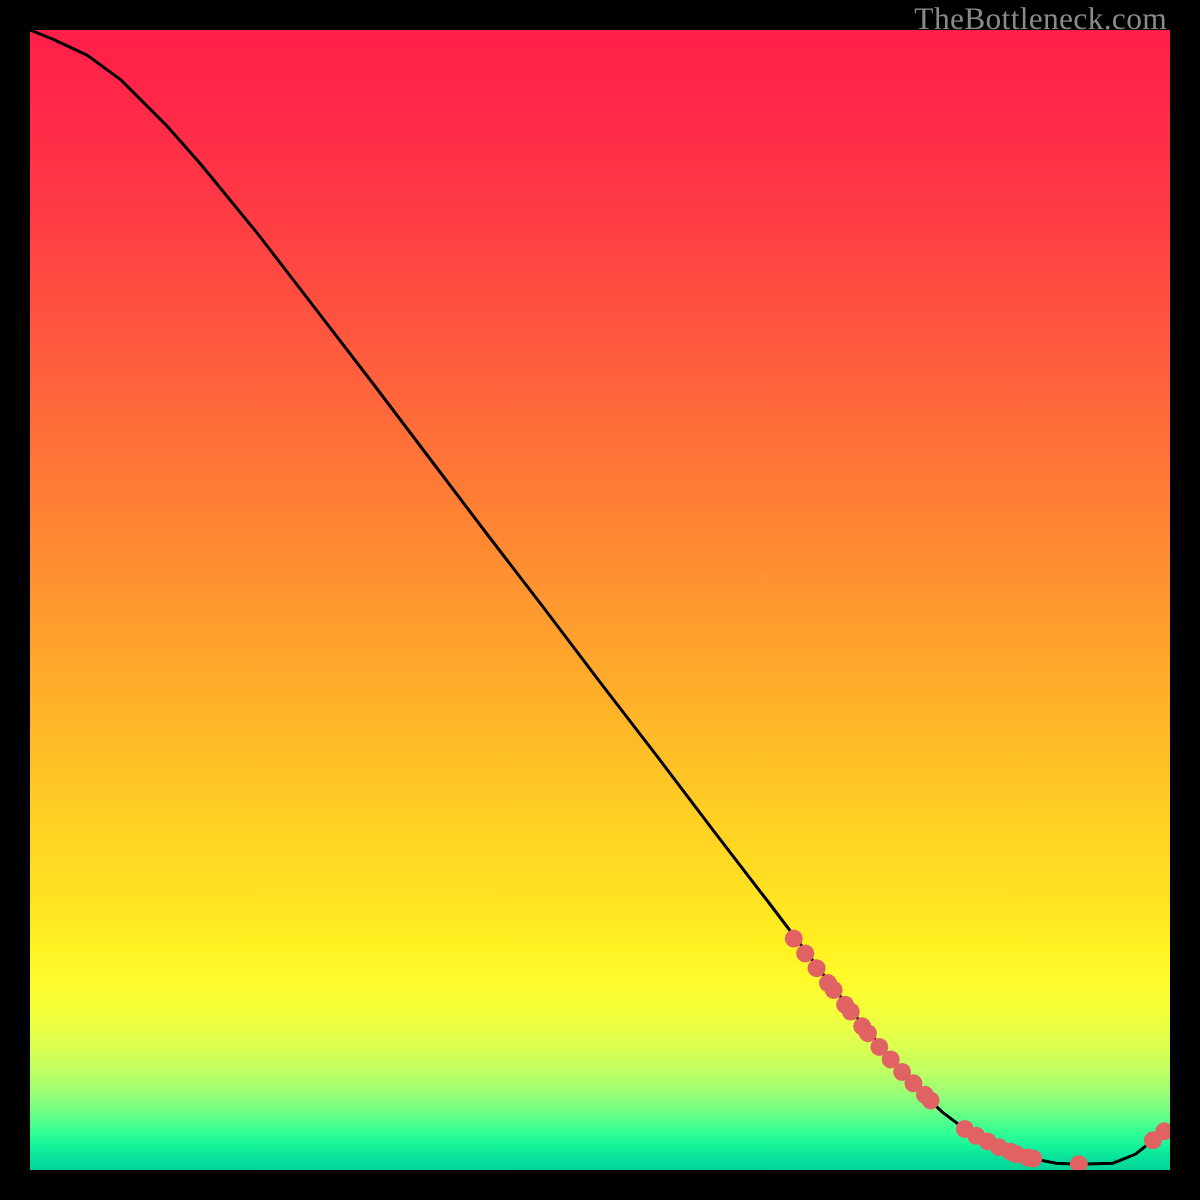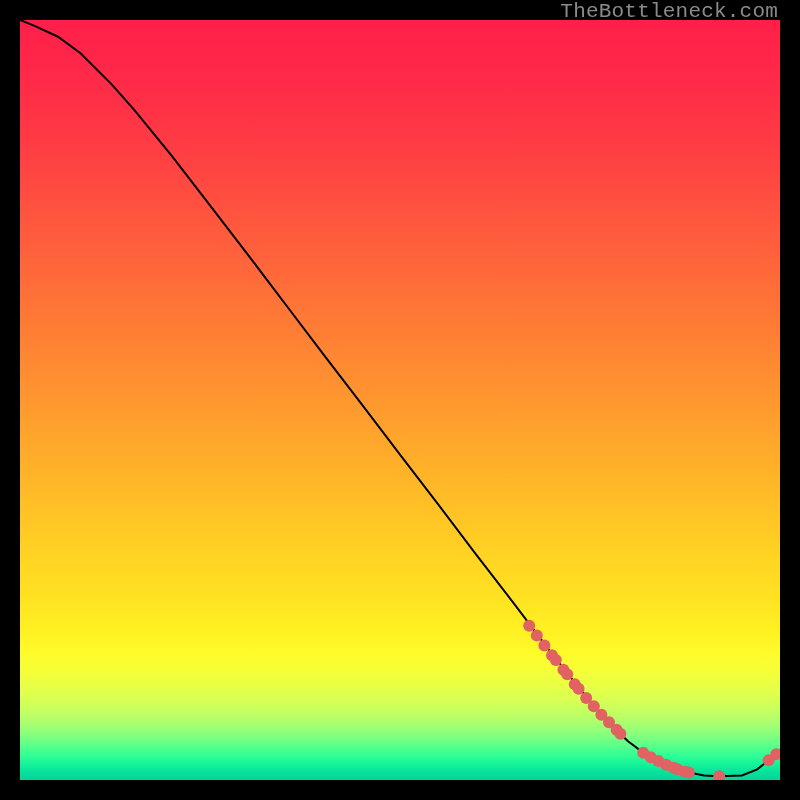--- a/index.html
+++ b/index.html
@@ -19,21 +19,21 @@
     position: absolute;
     left: 20px;
     top: 20px;
     width: 760px;
     height: 760px;
   }
   .watermark {
     position: absolute;
     top: 0;
     right: 22px;
-    font-family: Liberation Mono, monospace;
+    font-family: Liberation Serif, serif;
     font-size: 21px;
     color: #8a8a8a;
     letter-spacing: 0.2px;
     font-weight: 400;
     user-select: none;
   }
   svg { display: block; }
 </style>
 </head>
 <body>

